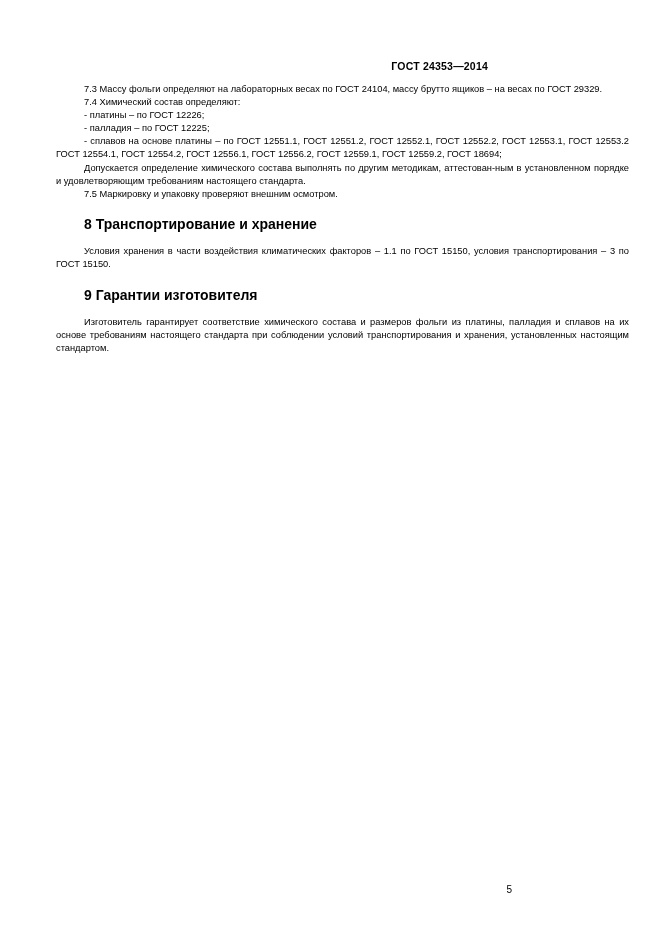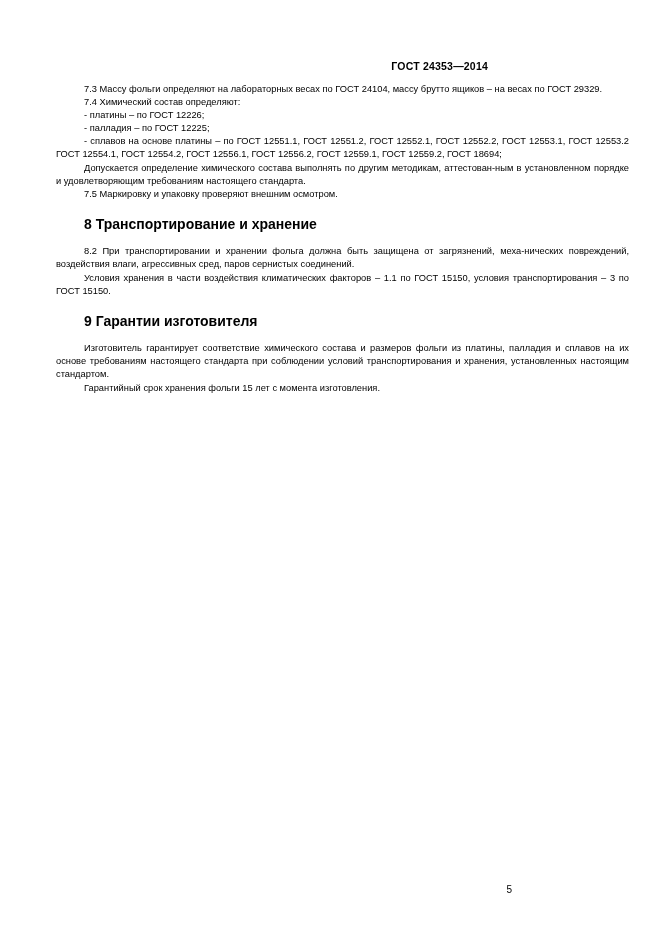--- a/index.html
+++ b/index.html
@@ -82,27 +82,25 @@
     <p class="indent">- платины – по ГОСТ 12226;</p>
     <p class="indent">- палладия – по ГОСТ 12225;</p>
     <p class="indent">- сплавов на основе платины – по ГОСТ 12551.1, ГОСТ 12551.2, ГОСТ 12552.1, ГОСТ 12552.2, ГОСТ 12553.1, ГОСТ 12553.2 ГОСТ 12554.1, ГОСТ 12554.2, ГОСТ 12556.1, ГОСТ 12556.2, ГОСТ 12559.1, ГОСТ 12559.2, ГОСТ 18694;</p>
     <p class="indent">Допускается определение химического состава выполнять по другим методикам, аттестован-ным в установленном порядке и удовлетворяющим требованиям настоящего стандарта.</p>
     <p class="indent">7.5 Маркировку и упаковку проверяют внешним осмотром.</p>
 
     <div class="sp-before-section"></div>
     <h2 class="section-title">8 Транспортирование и хранение</h2>
     <div class="sp-after-section"></div>
 
-    <p class="indent">8.2 При транспортировании и хранении фольга должна быть защищена от загрязнений, меха-нических повреждений, воздействия влаги, агрессивных сред, паров сернистых соединений.</p>
     <p class="indent">Условия хранения в части воздействия климатических факторов – 1.1 по ГОСТ 15150, условия транспортирования – 3 по ГОСТ 15150.</p>
 
     <div class="sp-before-section"></div>
     <h2 class="section-title">9 Гарантии изготовителя</h2>
     <div class="sp-after-section"></div>
 
     <p class="indent">Изготовитель гарантирует соответствие химического состава и размеров фольги из платины, палладия и сплавов на их основе требованиям настоящего стандарта при соблюдении условий транспортирования и хранения, установленных настоящим стандартом.</p>
-    <p class="indent">Гарантийный срок хранения фольги 15 лет с момента изготовления.</p>
 
   </div>
 
   <div class="page-number">5</div>
 
 </div>
 
 </body></html>

